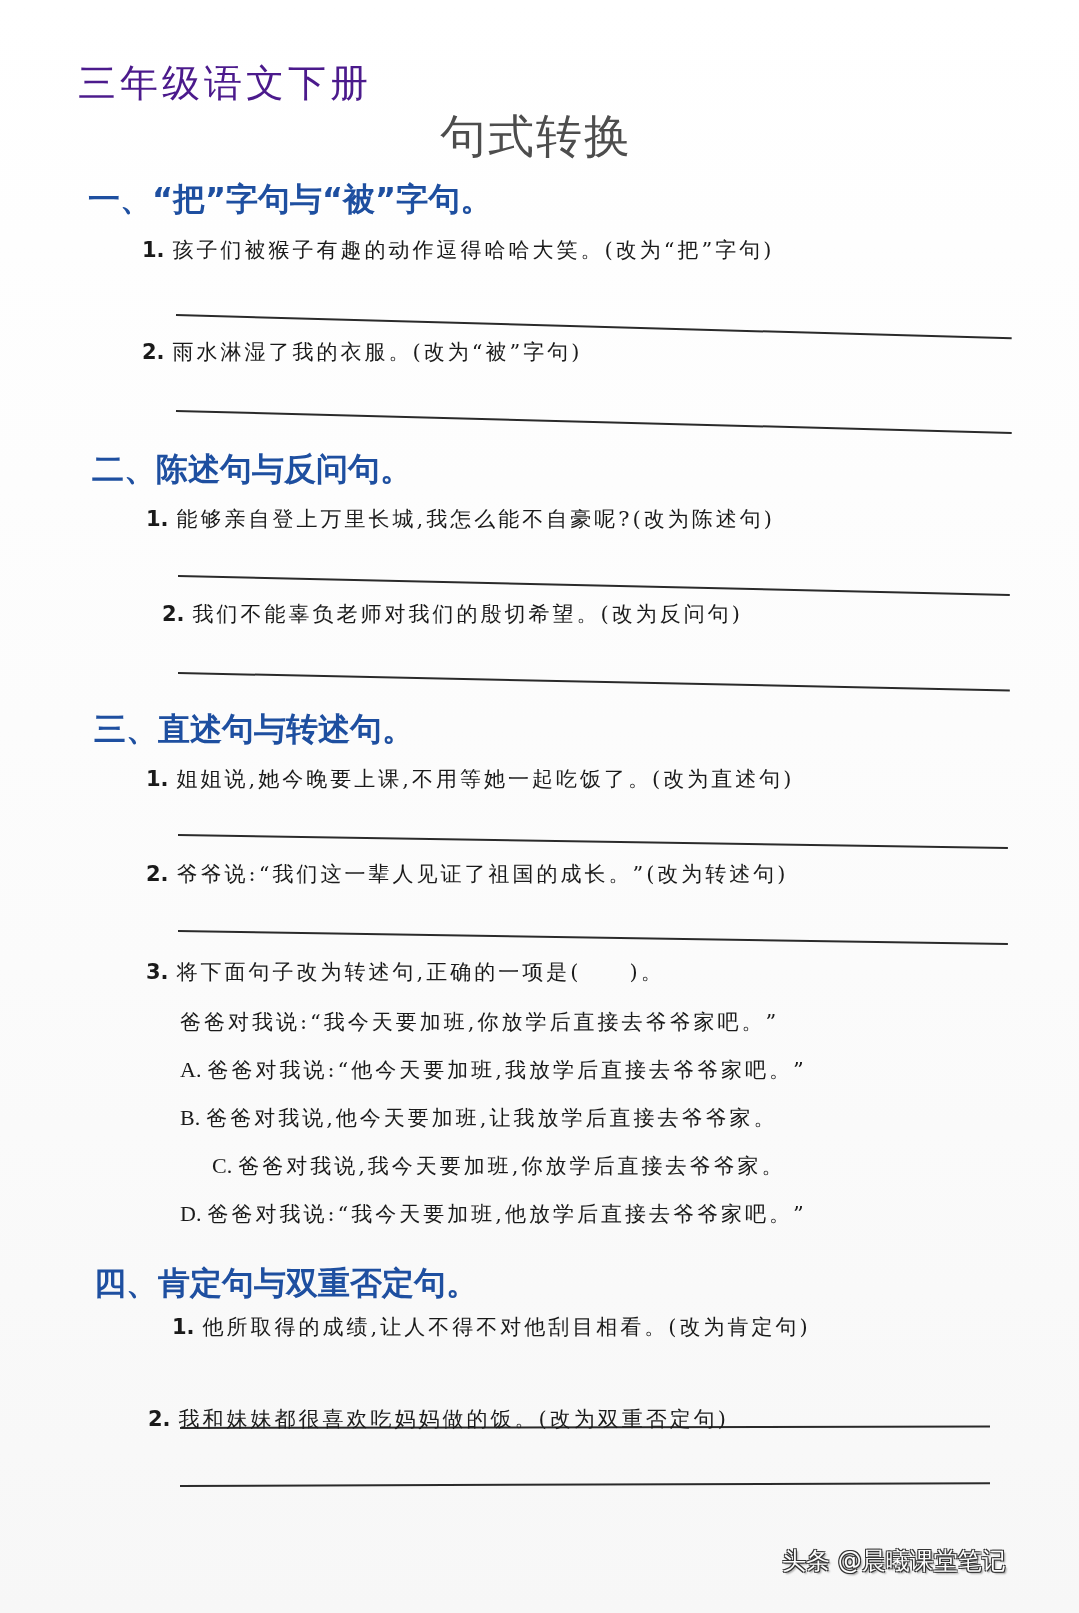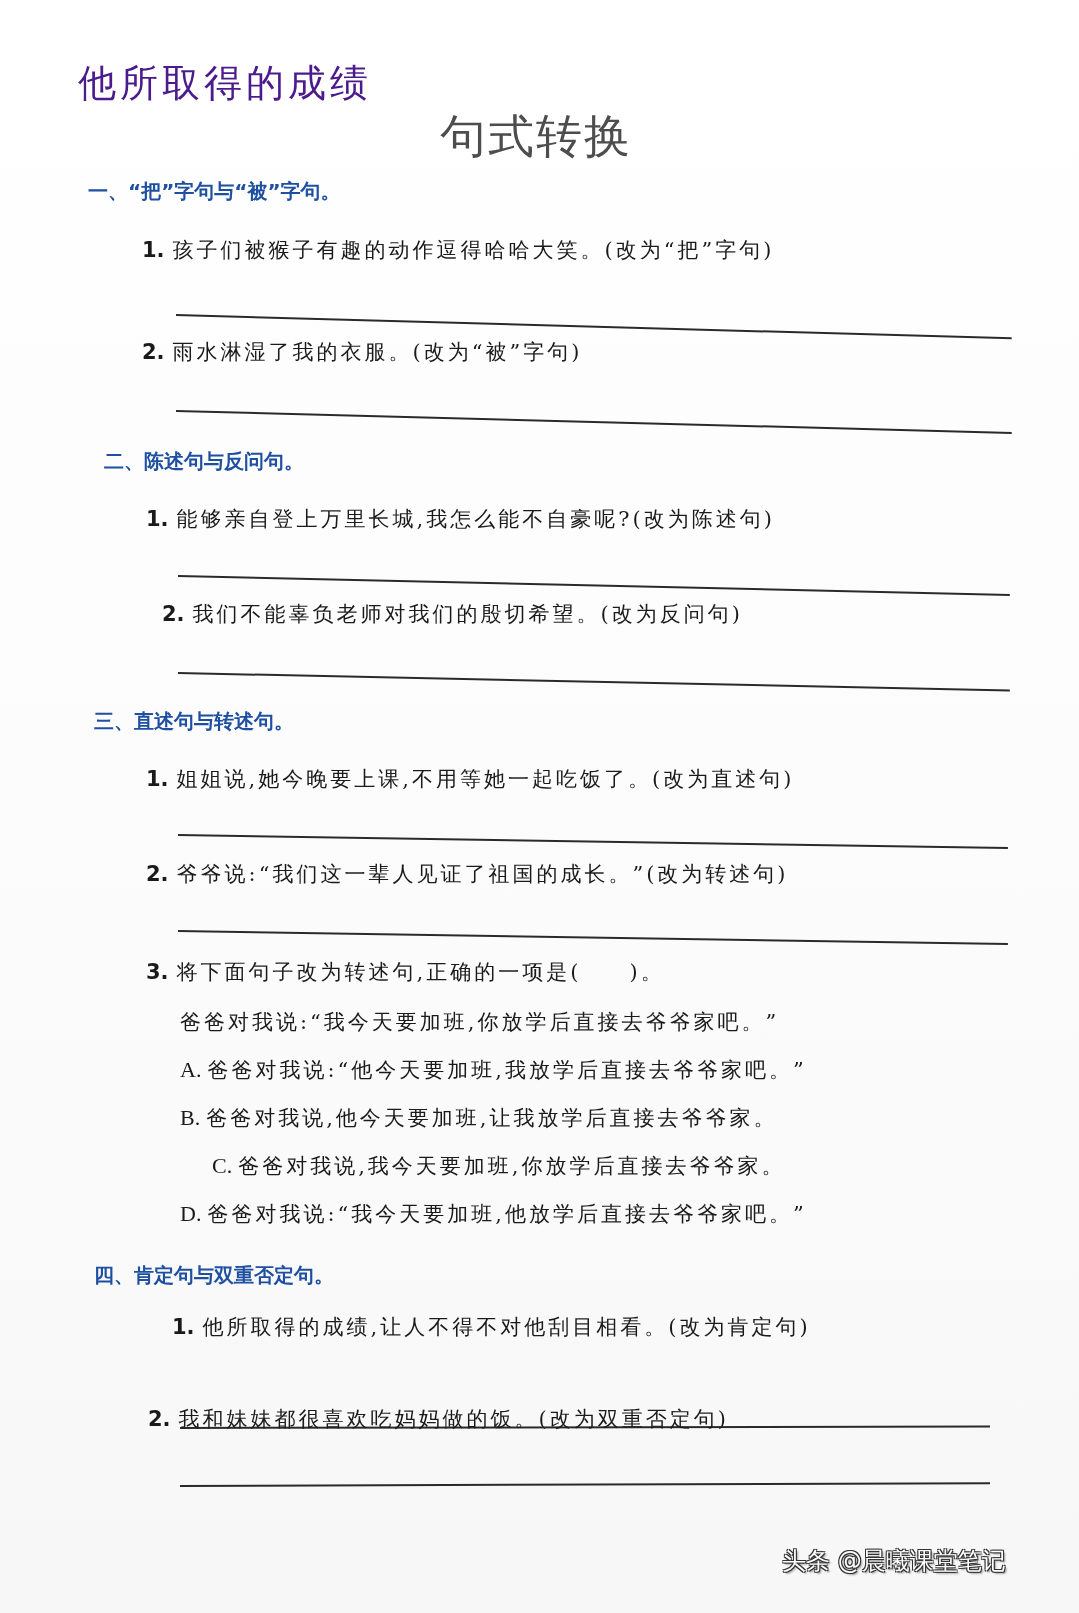--- a/index.html
+++ b/index.html
@@ -33,21 +33,21 @@
     .main-title {
       position: absolute;
       left: 440px;
       top: 106px;
       font-size: 46px;
       color: #4d4d4d;
       letter-spacing: 2px;
     }
     .section-title {
       position: absolute;
-      font-size: 20px;
+      font-size: 32px;
       color: #1e4fa0;
       font-weight: bold;
       letter-spacing: 0px;
     }
     .q {
       position: absolute;
       font-family: "DejaVu Serif", serif;
       font-size: 21px;
       color: #1a1a1a;
       letter-spacing: 3px;
@@ -87,36 +87,36 @@
       color: #ffffff;
       text-shadow: -1px -1px 0 #333, 1px -1px 0 #333, -1px 1px 0 #333, 1px 1px 0 #333, 2px 2px 2px rgba(0,0,0,0.4);
       white-space: nowrap;
     }
   </style>
 </head>
 <body>
 
 <div class="page">
 
-  <div class="grade-title">他所取得的成绩</div>
+  <div class="grade-title">三年级语文下册</div>
   <div class="main-title">句式转换</div>
 
   <div class="section-title" style="left:88px; top:178px;">一、“把”字句与“被”字句。</div>
 
   <div class="q" style="left:142px; top:236px;">
     <span class="num">1.</span><span>孩子们被猴子有趣的动作逗得哈哈大笑。(改为“把”字句)</span>
   </div>
   <div class="answer-line" style="left:176px; top:314px; width:836px; transform:rotate(1.6deg);"></div>
 
   <div class="q" style="left:142px; top:338px;">
     <span class="num">2.</span><span>雨水淋湿了我的衣服。(改为“被”字句)</span>
   </div>
   <div class="answer-line" style="left:176px; top:410px; width:836px; transform:rotate(1.5deg);"></div>
 
-  <div class="section-title" style="left:104px; top:448px;">二、陈述句与反问句。</div>
+  <div class="section-title" style="left:92px; top:448px;">二、陈述句与反问句。</div>
 
   <div class="q" style="left:146px; top:505px;">
     <span class="num">1.</span><span>能够亲自登上万里长城,我怎么能不自豪呢?(改为陈述句)</span>
   </div>
   <div class="answer-line" style="left:178px; top:575px; width:832px; transform:rotate(1.3deg);"></div>
 
   <div class="q" style="left:162px; top:600px;">
     <span class="num">2.</span><span>我们不能辜负老师对我们的殷切希望。(改为反问句)</span>
   </div>
   <div class="answer-line" style="left:178px; top:672px; width:832px; transform:rotate(1.2deg);"></div>

